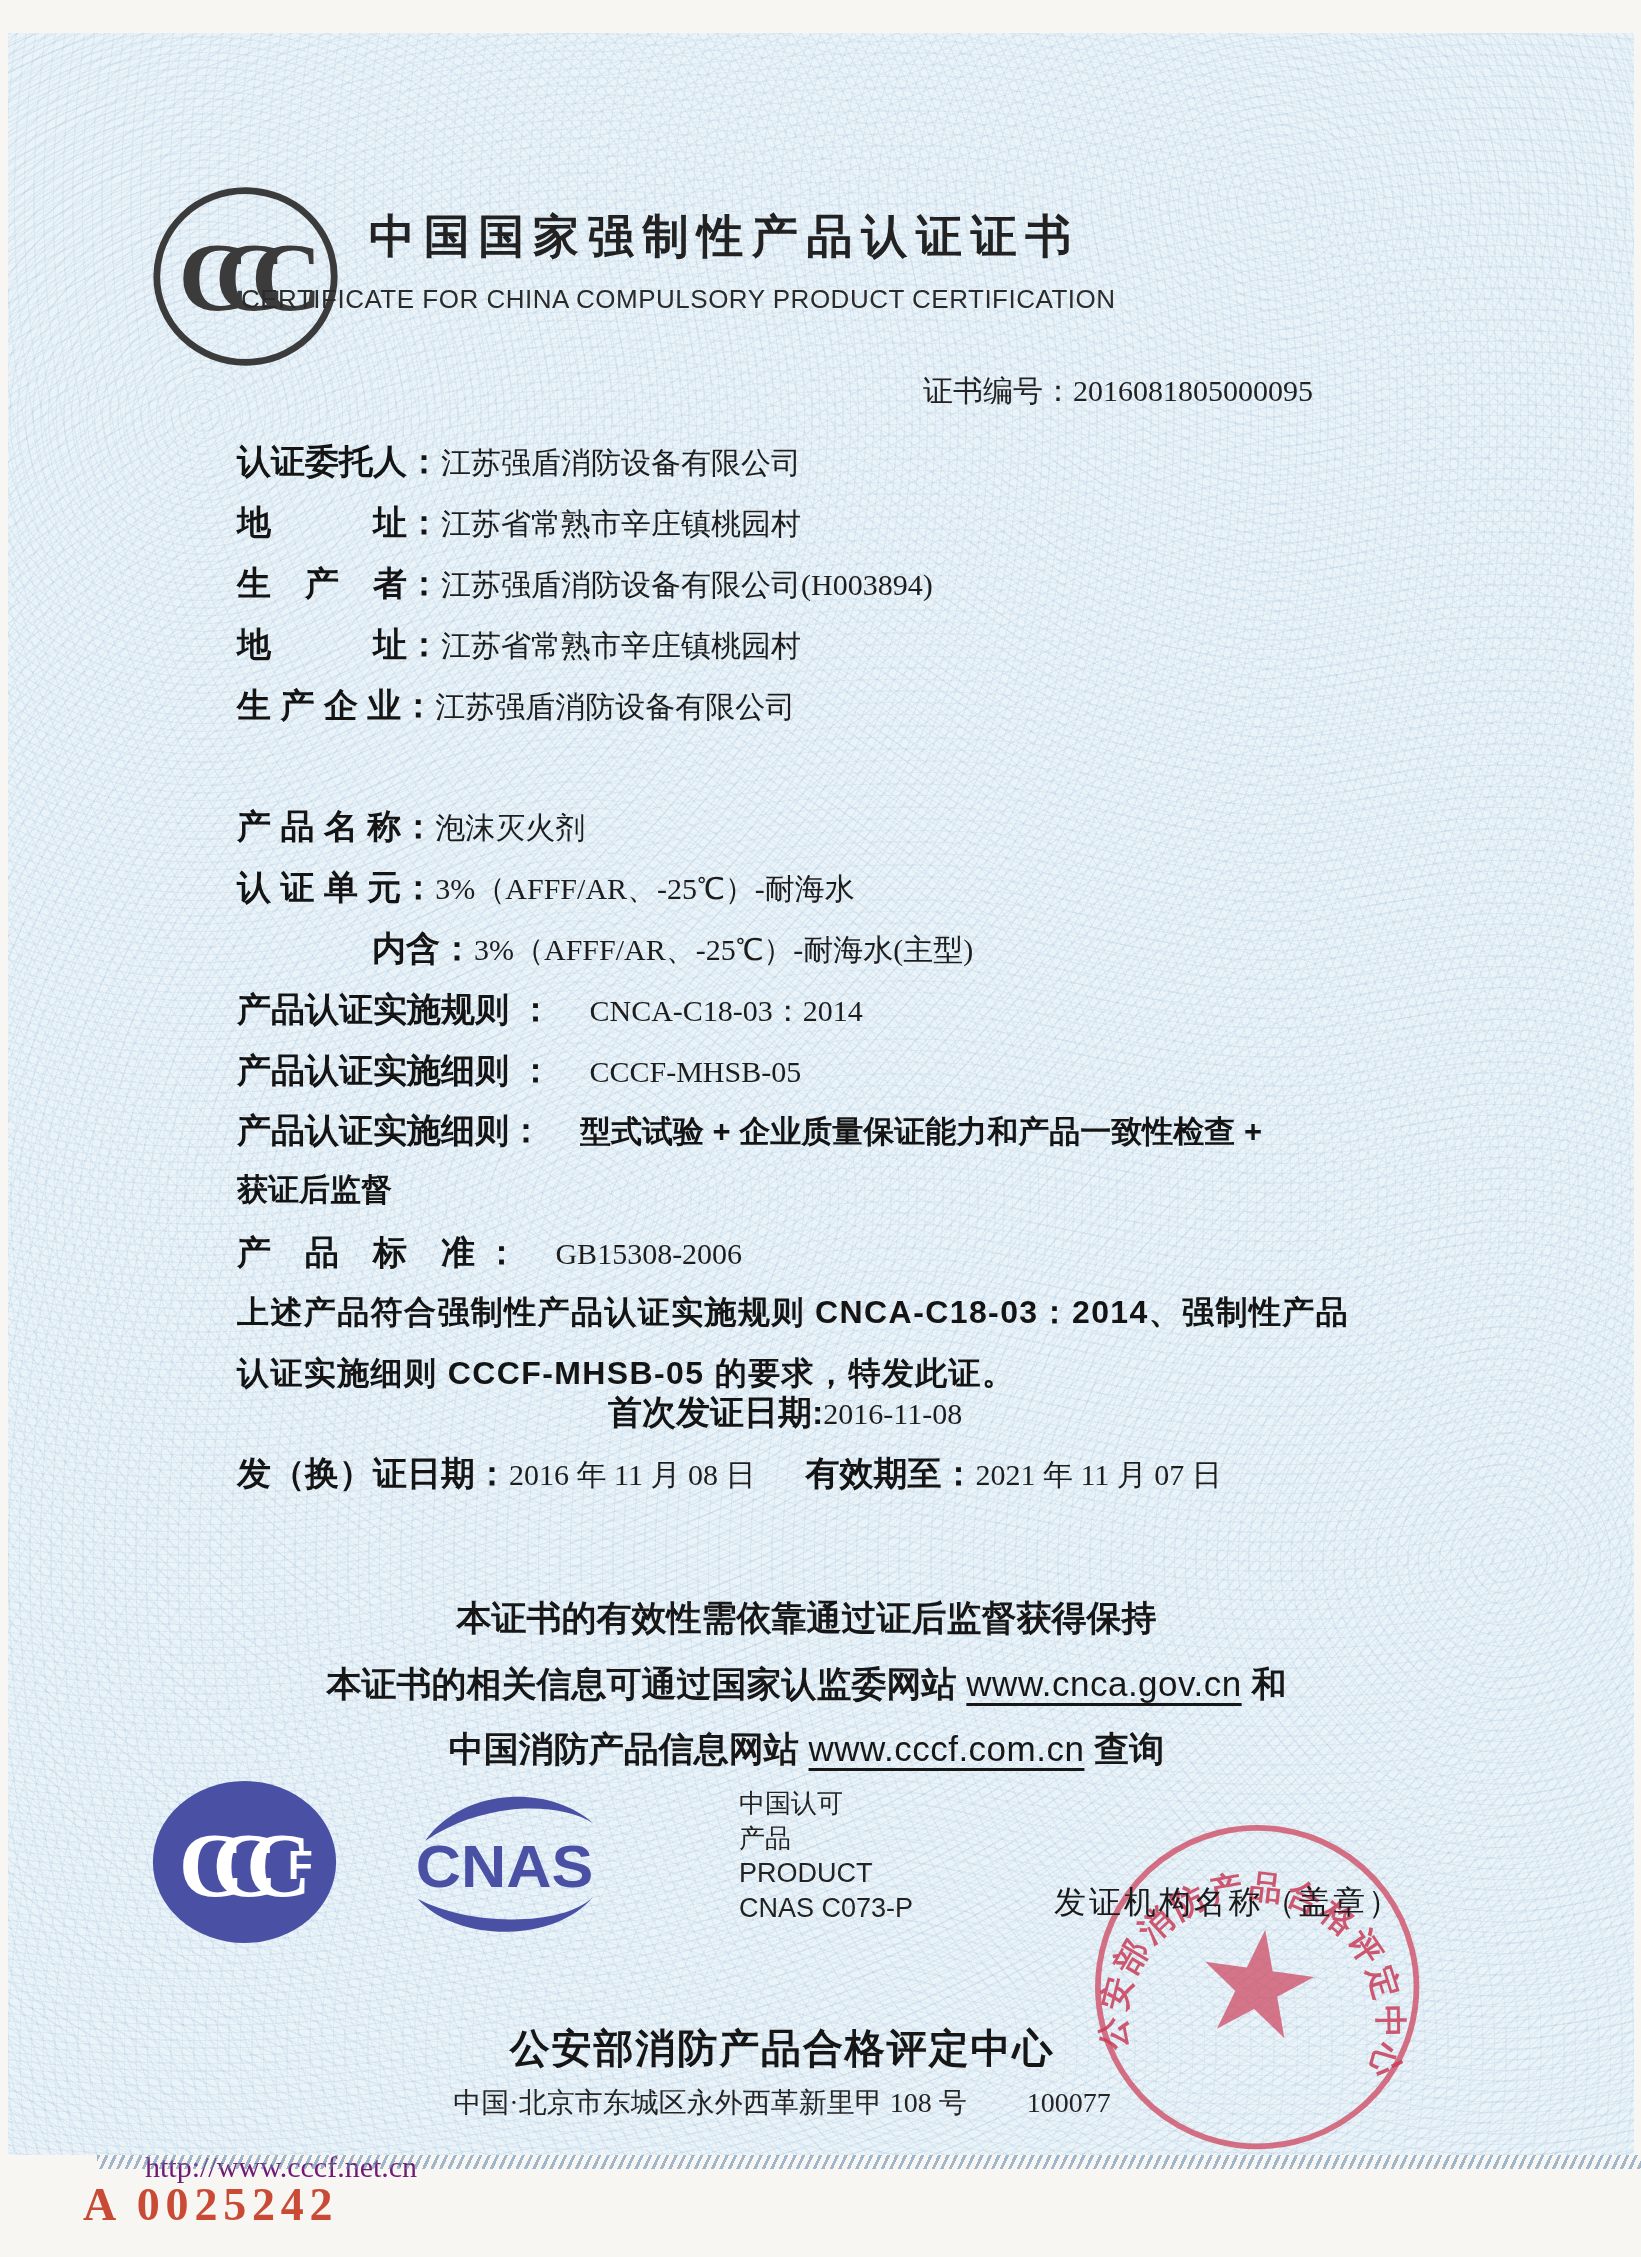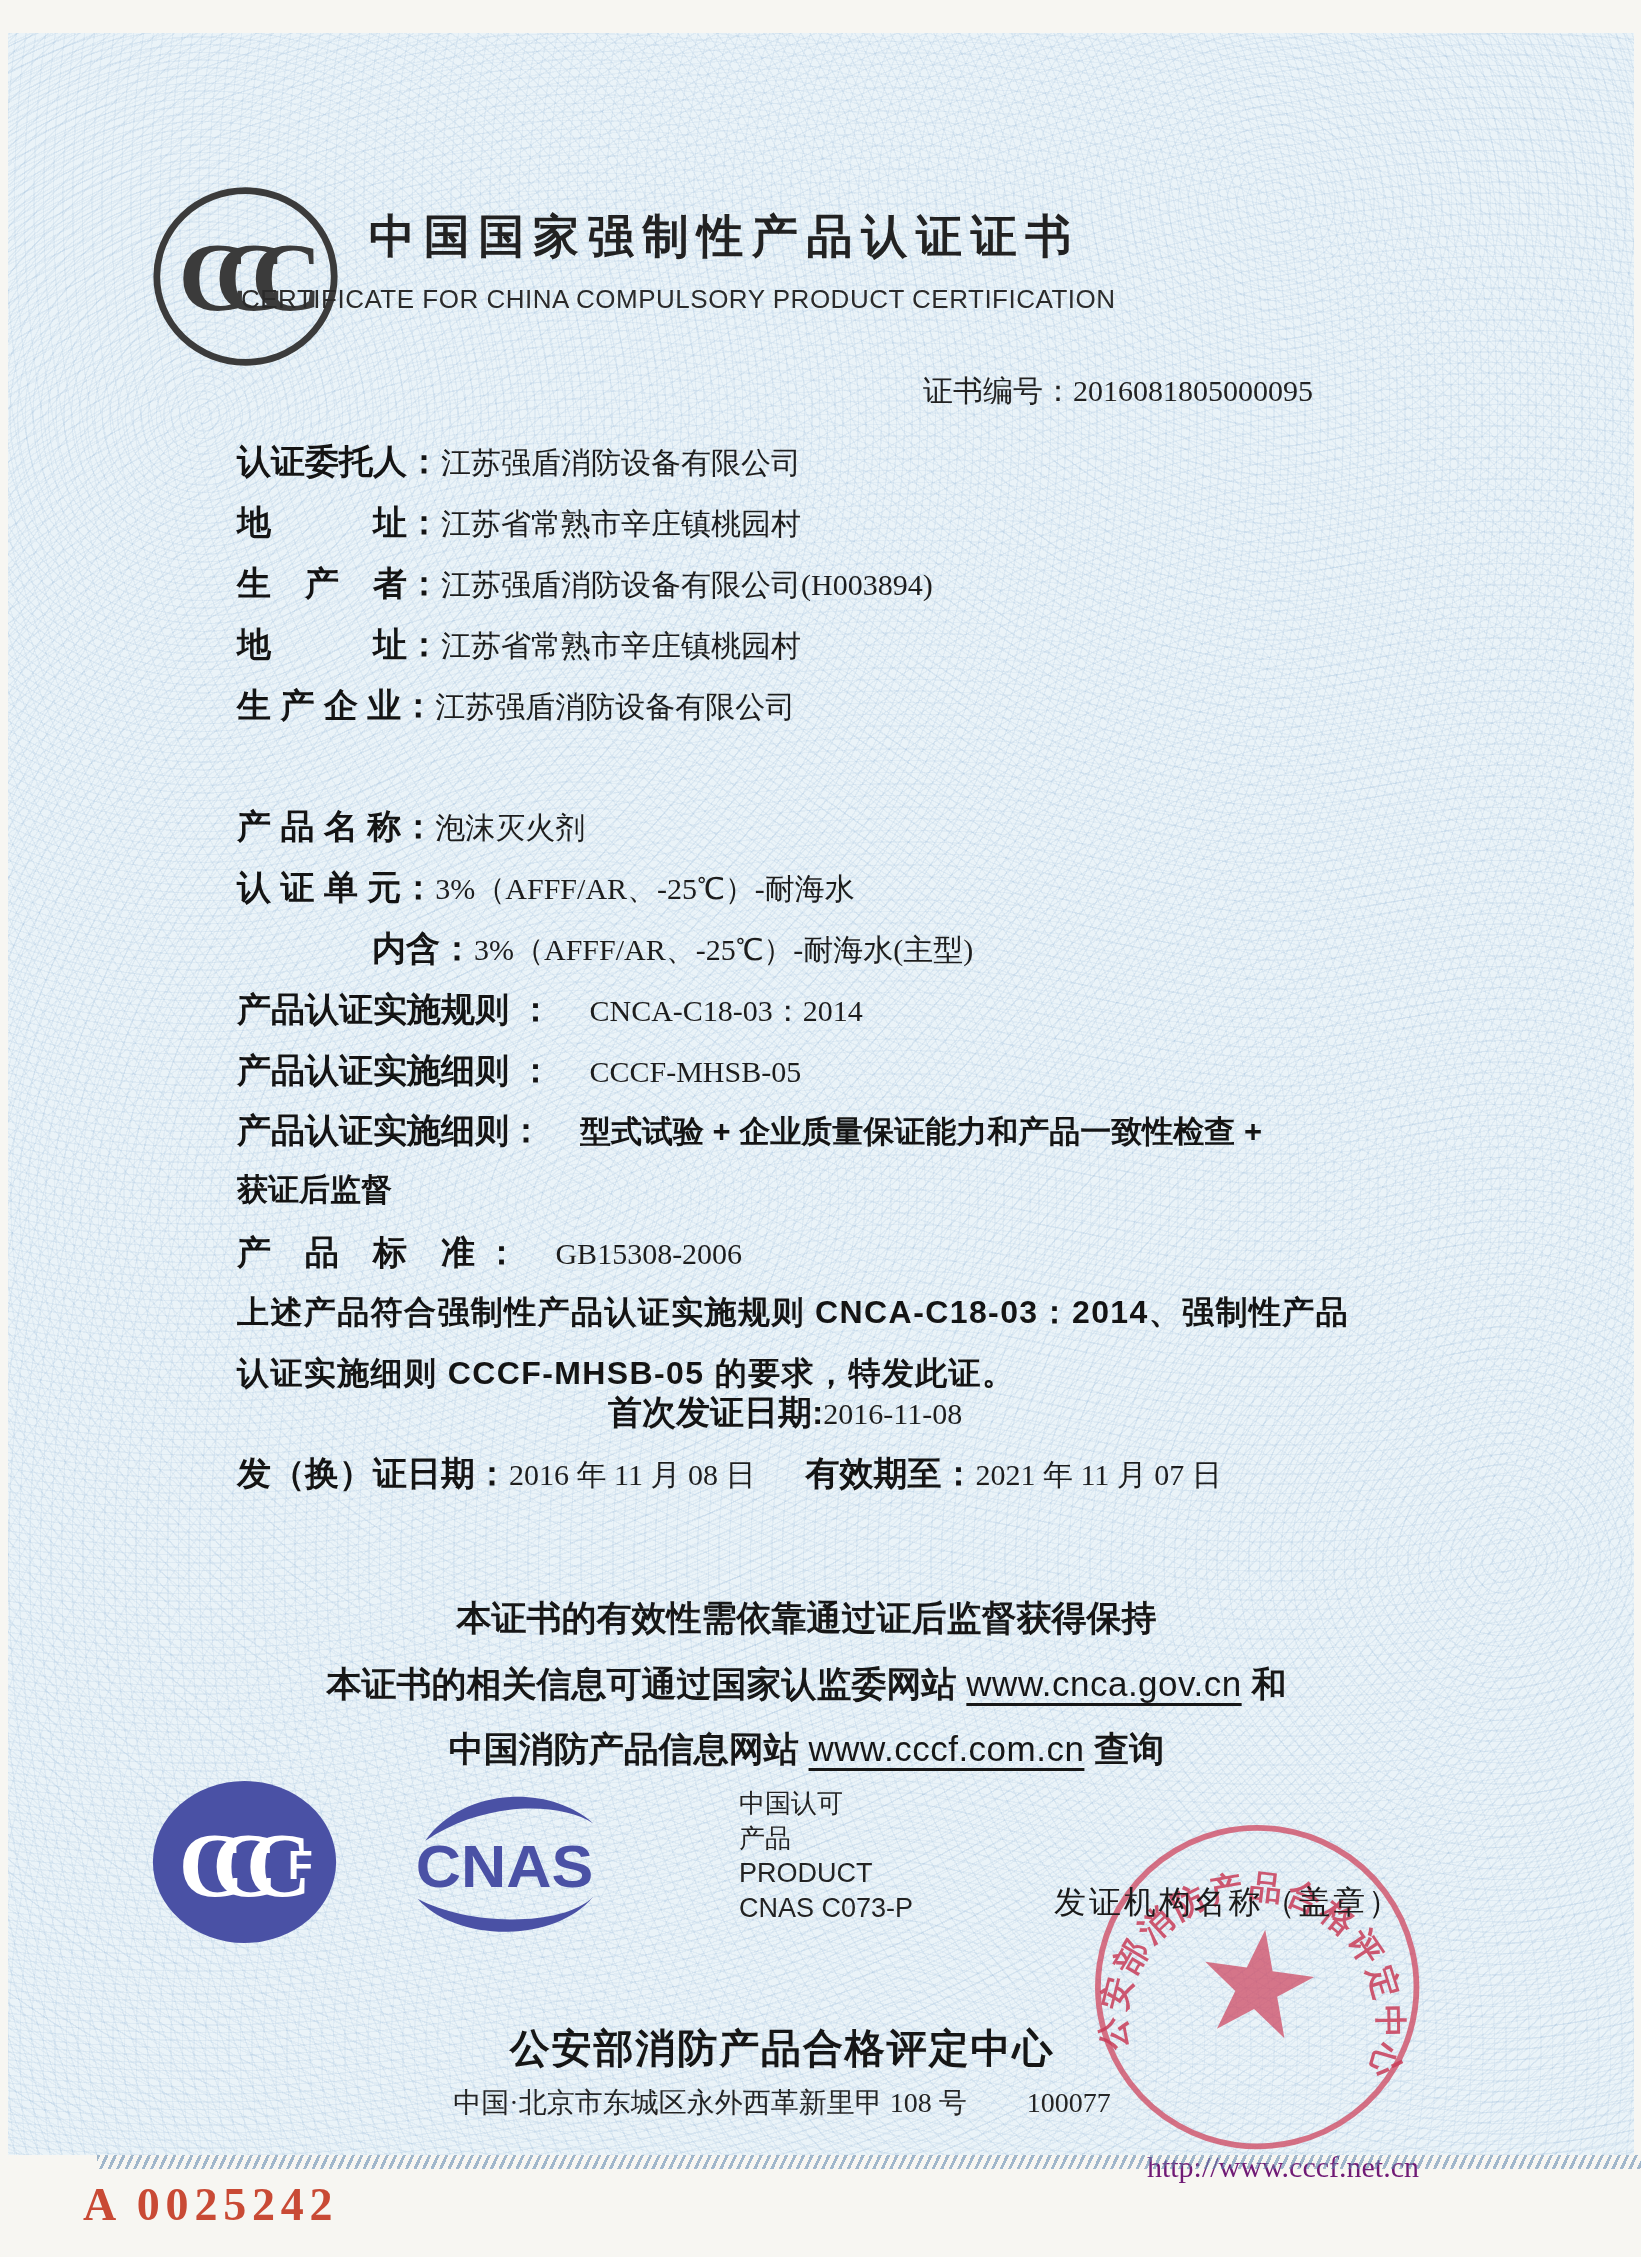--- a/index.html
+++ b/index.html
@@ -19,21 +19,21 @@
       repeating-radial-gradient(circle at 78% 8%,  rgba(110,155,200,.09) 0 1.4px, rgba(0,0,0,0) 1.4px 9.7px),
       repeating-radial-gradient(circle at 35% 55%, rgba(110,155,200,.08) 0 1.4px, rgba(0,0,0,0) 1.4px 8.7px),
       repeating-radial-gradient(circle at 92% 72%, rgba(110,155,200,.10) 0 1.4px, rgba(0,0,0,0) 1.4px 10.6px),
       repeating-radial-gradient(circle at 55% 95%, rgba(110,155,200,.08) 0 1.4px, rgba(0,0,0,0) 1.4px 11.6px),
       #eaf3f8;
   }
   .hatch{
     position:absolute;left:97px;top:2155px;width:1545px;height:13.5px;
     background:repeating-linear-gradient(115deg, rgba(88,130,170,.55) 0 2.9px, rgba(0,0,0,0) 2.9px 7.7px);
   }
-  .abs{position:absolute;white-space:nowrap;text-align:right;}
+  .abs{position:absolute;white-space:nowrap;}
   .title-cn{
     left:290px;top:206px;width:869px;text-align:center;
     font-size:46px;font-weight:700;letter-spacing:8.7px;color:#222;
   }
   .title-en{
     left:241px;top:284px;width:753px;text-align:center;
     font-family:"Liberation Sans",sans-serif;font-size:26px;color:#2a2a2a;letter-spacing:0.5px;
   }
   .certno{left:923px;top:371px;font-size:30px;color:#222;}
   .line{position:absolute;left:237px;white-space:nowrap;}

